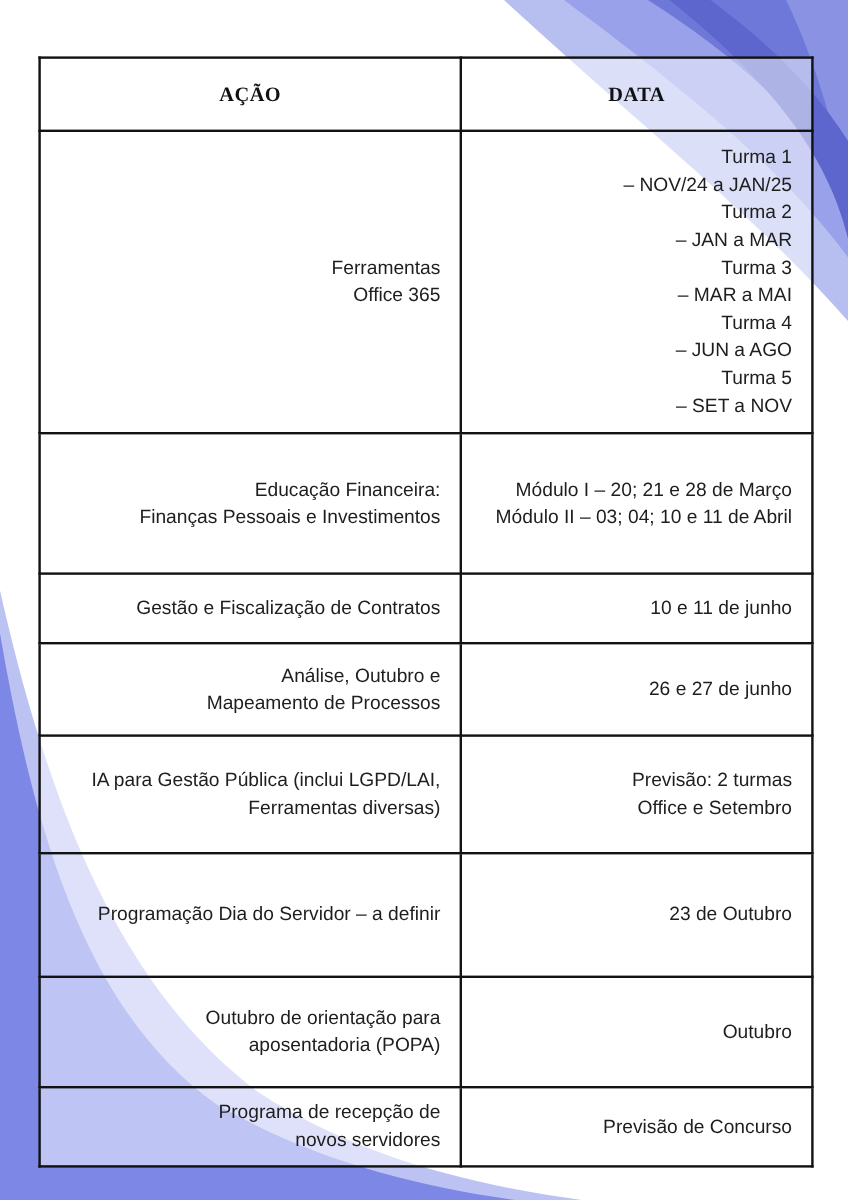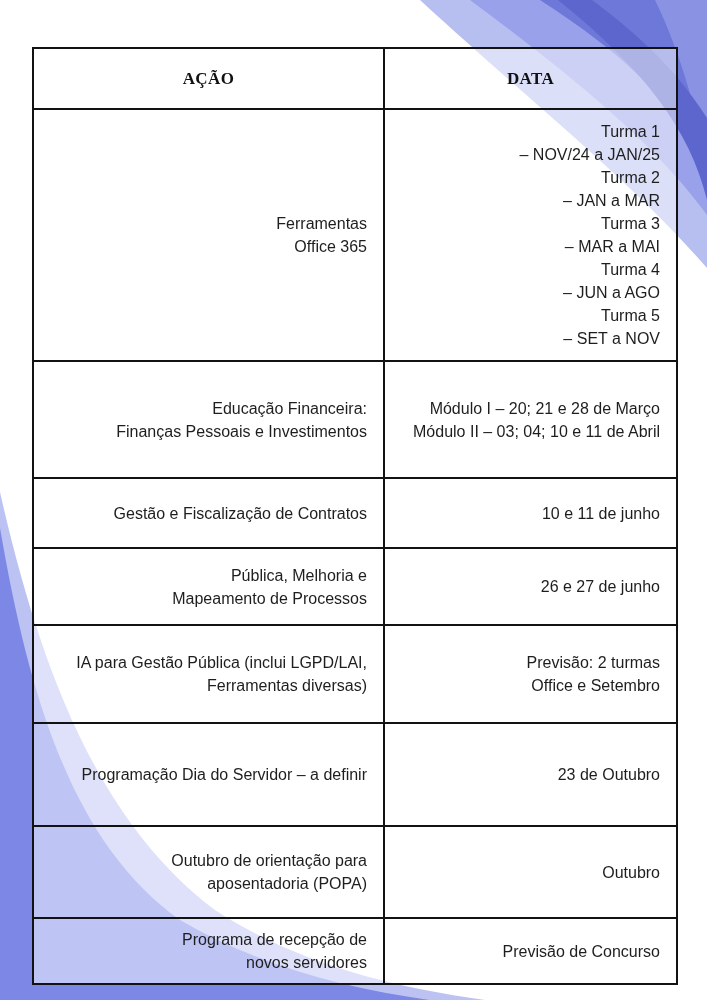--- a/index.html
+++ b/index.html
@@ -78,31 +78,31 @@
         <tr style="height: 117px;">
           <td>
             <div class="line">Educação Financeira:</div>
             <div class="line">Finanças Pessoais e Investimentos</div>
           </td>
           <td>
             <div class="line">Módulo I – 20; 21 e 28 de Março</div>
             <div class="line">Módulo II – 03; 04; 10 e 11 de Abril</div>
           </td>
         </tr>
-        <tr style="height: 70px; padding-left: 20px;">
+        <tr style="height: 58px; padding-left: 20px;">
           <td>
             <div class="line">Gestão e Fiscalização de Contratos</div>
           </td>
           <td>
             <div class="line">10 e 11 de junho</div>
           </td>
         </tr>
         <tr style="height: 77px;">
           <td>
-            <div class="line">Pública, Melhoria e</div>
+            <div class="line">Análise, Outubro e</div>
             <div class="line">Mapeamento de Processos</div>
           </td>
           <td>
             <div class="line">26 e 27 de junho</div>
           </td>
         </tr>
         <tr style="height: 98px;">
           <td>
             <div class="line">IA para Gestão Pública (inclui LGPD/LAI,</div>
             <div class="line">Ferramentas diversas)</div>

